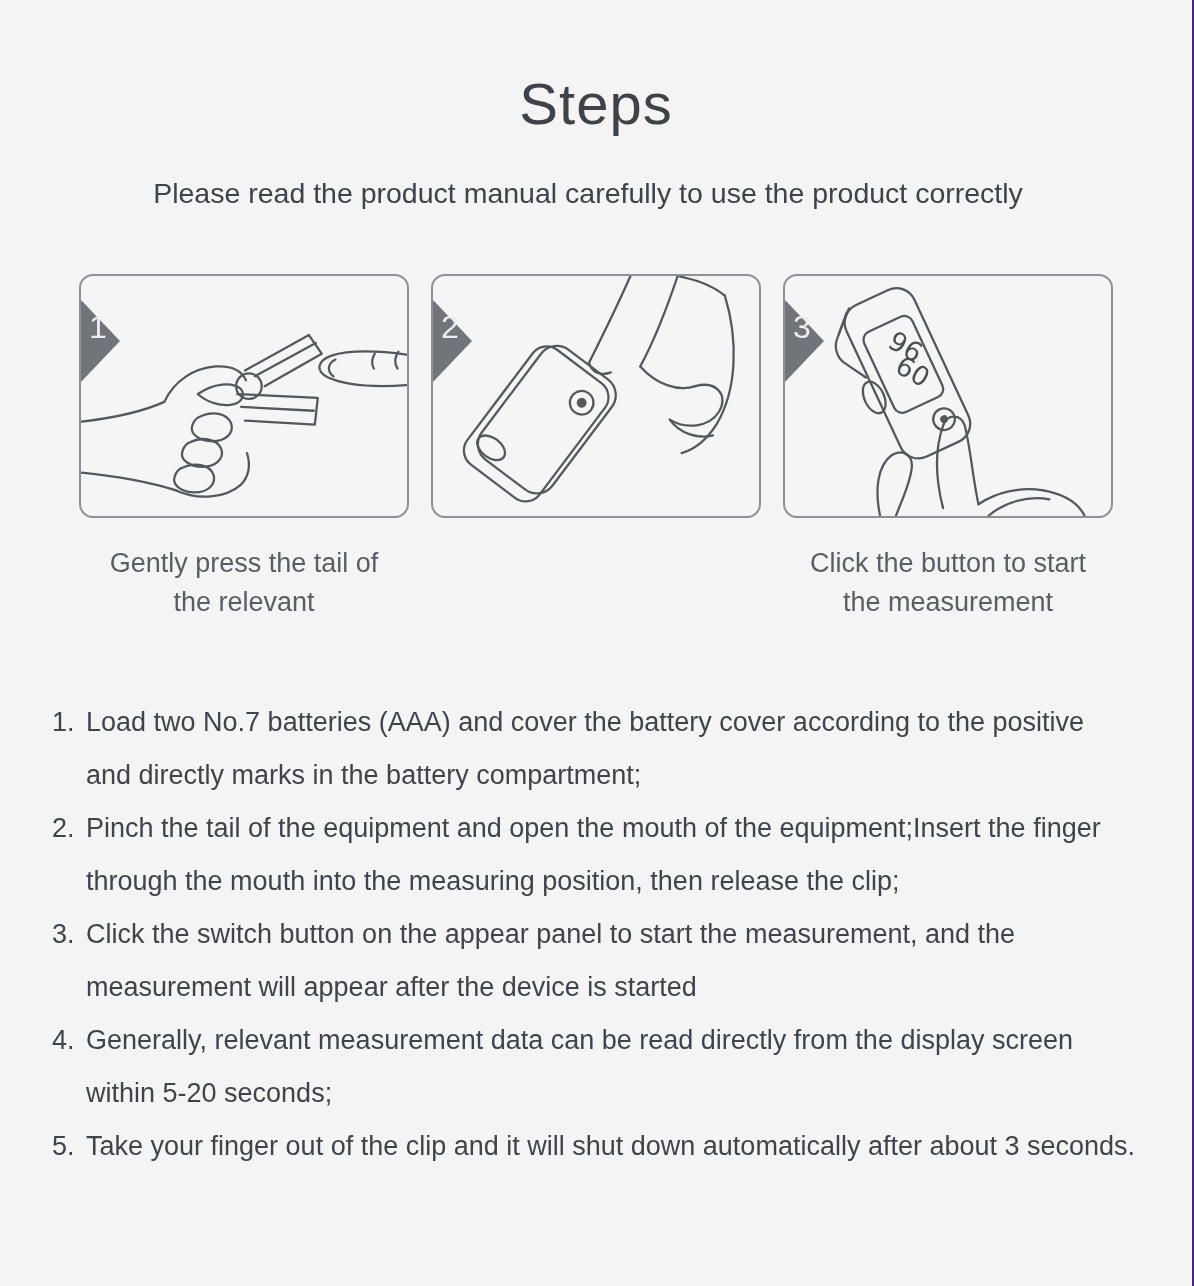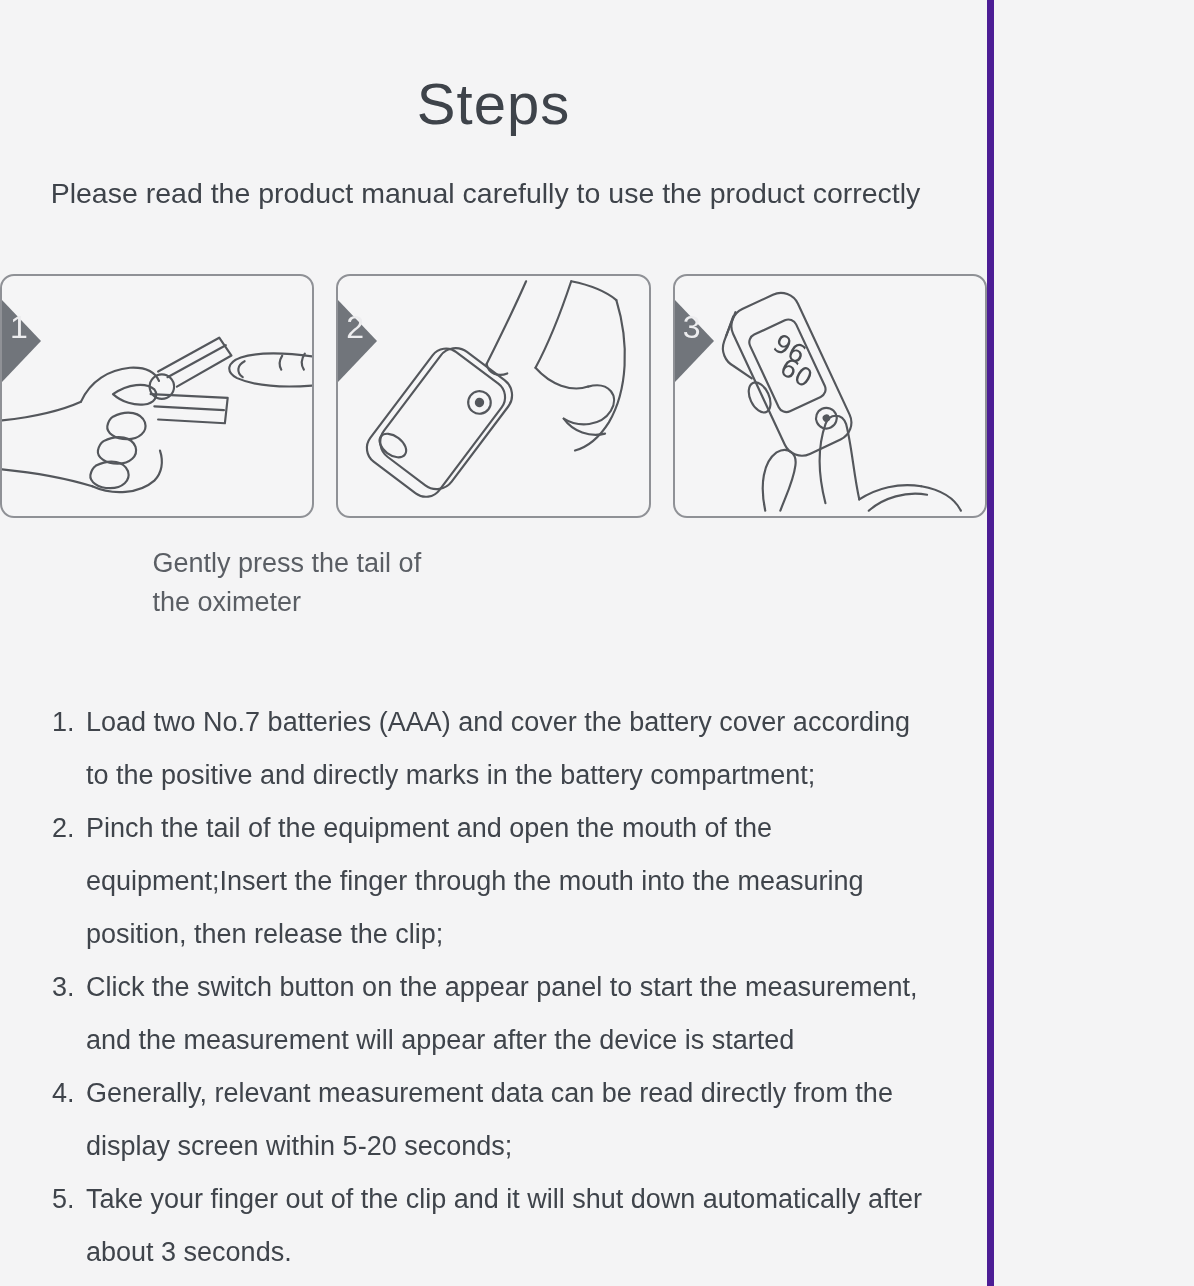--- a/index.html
+++ b/index.html
@@ -5,23 +5,23 @@
   html,body{margin:0;padding:0;}
   body{
     width:1194px;height:1286px;
     background:#f4f4f5;
     font-family:"Liberation Sans","DejaVu Sans",sans-serif;
     color:#3e434a;
     overflow:hidden;
     position:relative;
   }
   .page{
-    width:994px;height:1286px;
+    width:1194px;height:1286px;
     position:relative;
-    border-right:7px solid #4c1d95;
+    border-right:2px solid #4c1d95;
     box-sizing:border-box;
   }
   
   .title{
     margin:0;padding-top:70px;
     text-align:center;
     font-size:58px;font-weight:400;
     color:#3e434a;letter-spacing:1px;
   }
   .subtitle{
@@ -73,21 +73,21 @@
   }
   
   .captions{
     margin-top:26px;
     display:flex;
     justify-content:center;
     gap:22px;
   }
   .caption{
     width:330px;
-    text-align:left;
+    text-align:center;
     font-size:27px;line-height:39px;
     color:#5a5e64;
   }
   
   .instructions{
     margin:74px 56px 0 52px;
   }
   .instr{
     display:grid;
     grid-template-columns:34px 1fr;
@@ -184,25 +184,29 @@
           <path d="M262 218 C 284 222 298 232 304 244"></path>
         </g>
       </svg>
     </div>
 
   </div>
 
   <div class="captions">
     <div class="caption">
       <span>Gently press the tail of</span><br>
-      <span>the oximeter</span>
+      <span>the relevant</span>
     </div>
     <div class="caption">
       <br>
     </div>
+    <div class="caption">
+      <span>Click the button to start</span><br>
+      <span>the measurement</span>
+    </div>
   </div>
 
   <div class="instructions">
     <div class="instr">
       <span class="marker">1.</span>
       <span class="text">Load two No.7 batteries (AAA) and cover the battery cover according to the positive and directly marks in the battery compartment;</span>
     </div>
     <div class="instr">
       <span class="marker">2.</span>
       <span class="text">Pinch the tail of the equipment and open the mouth of the equipment;Insert the finger through the mouth into the measuring position, then release the clip;</span>

